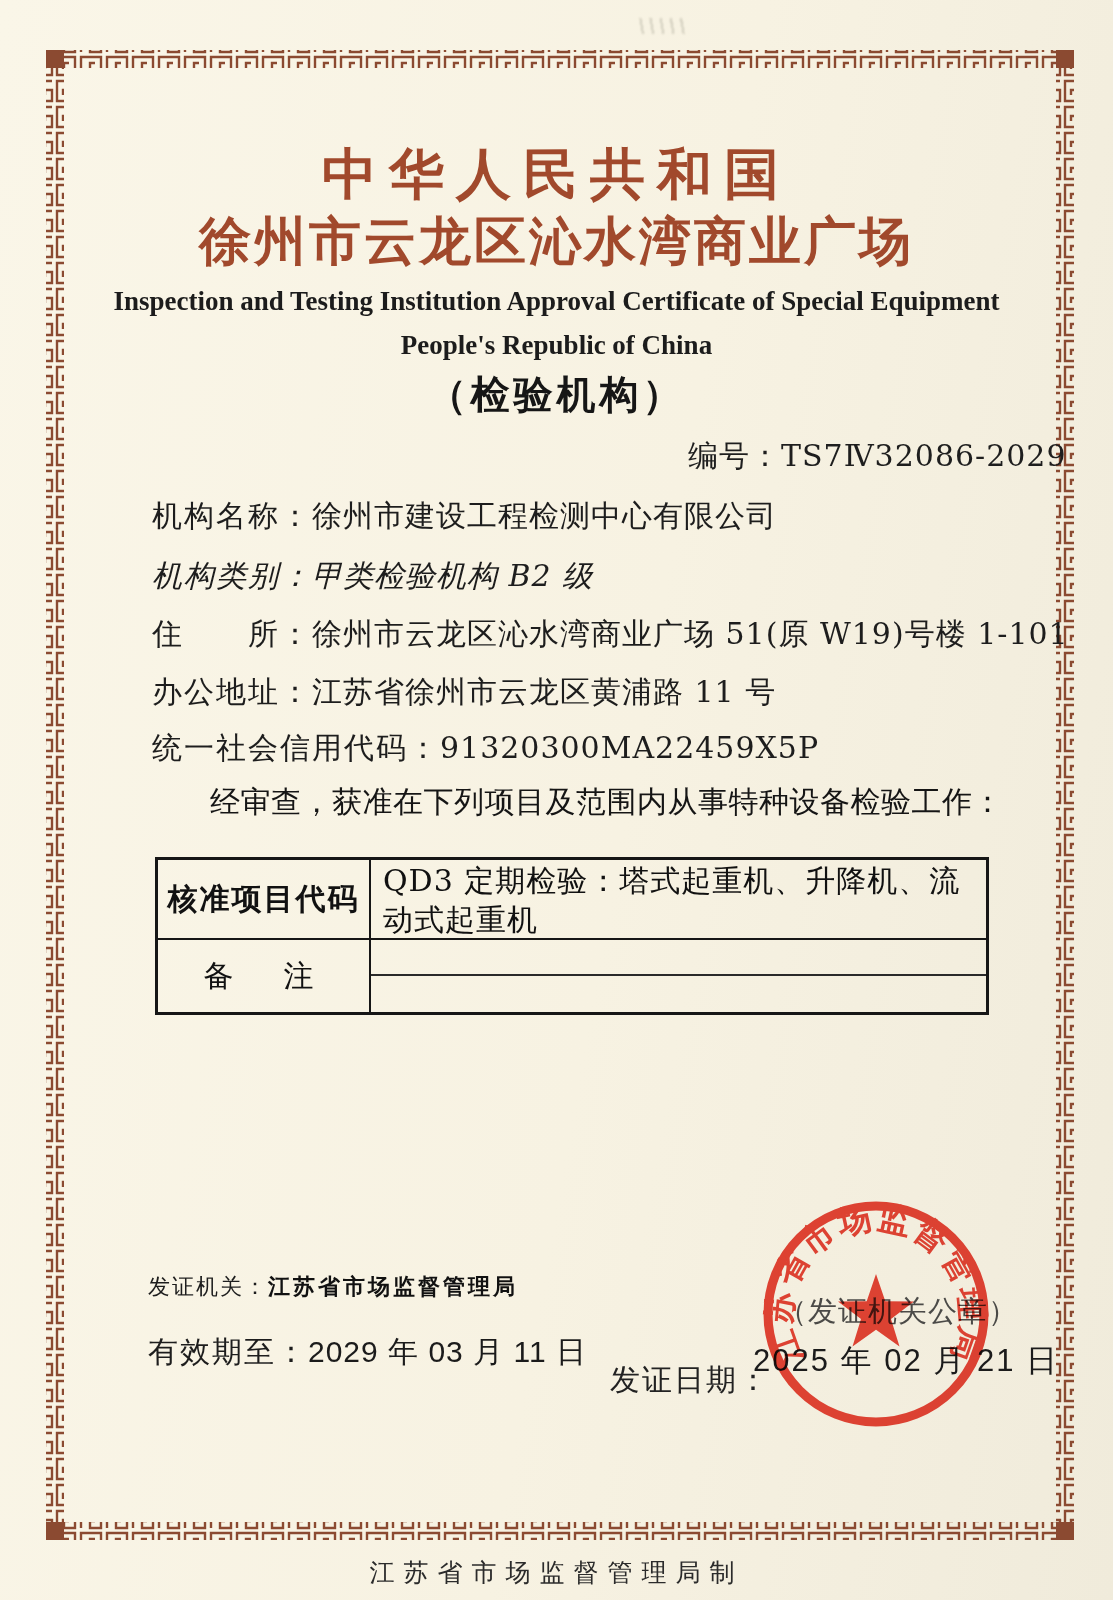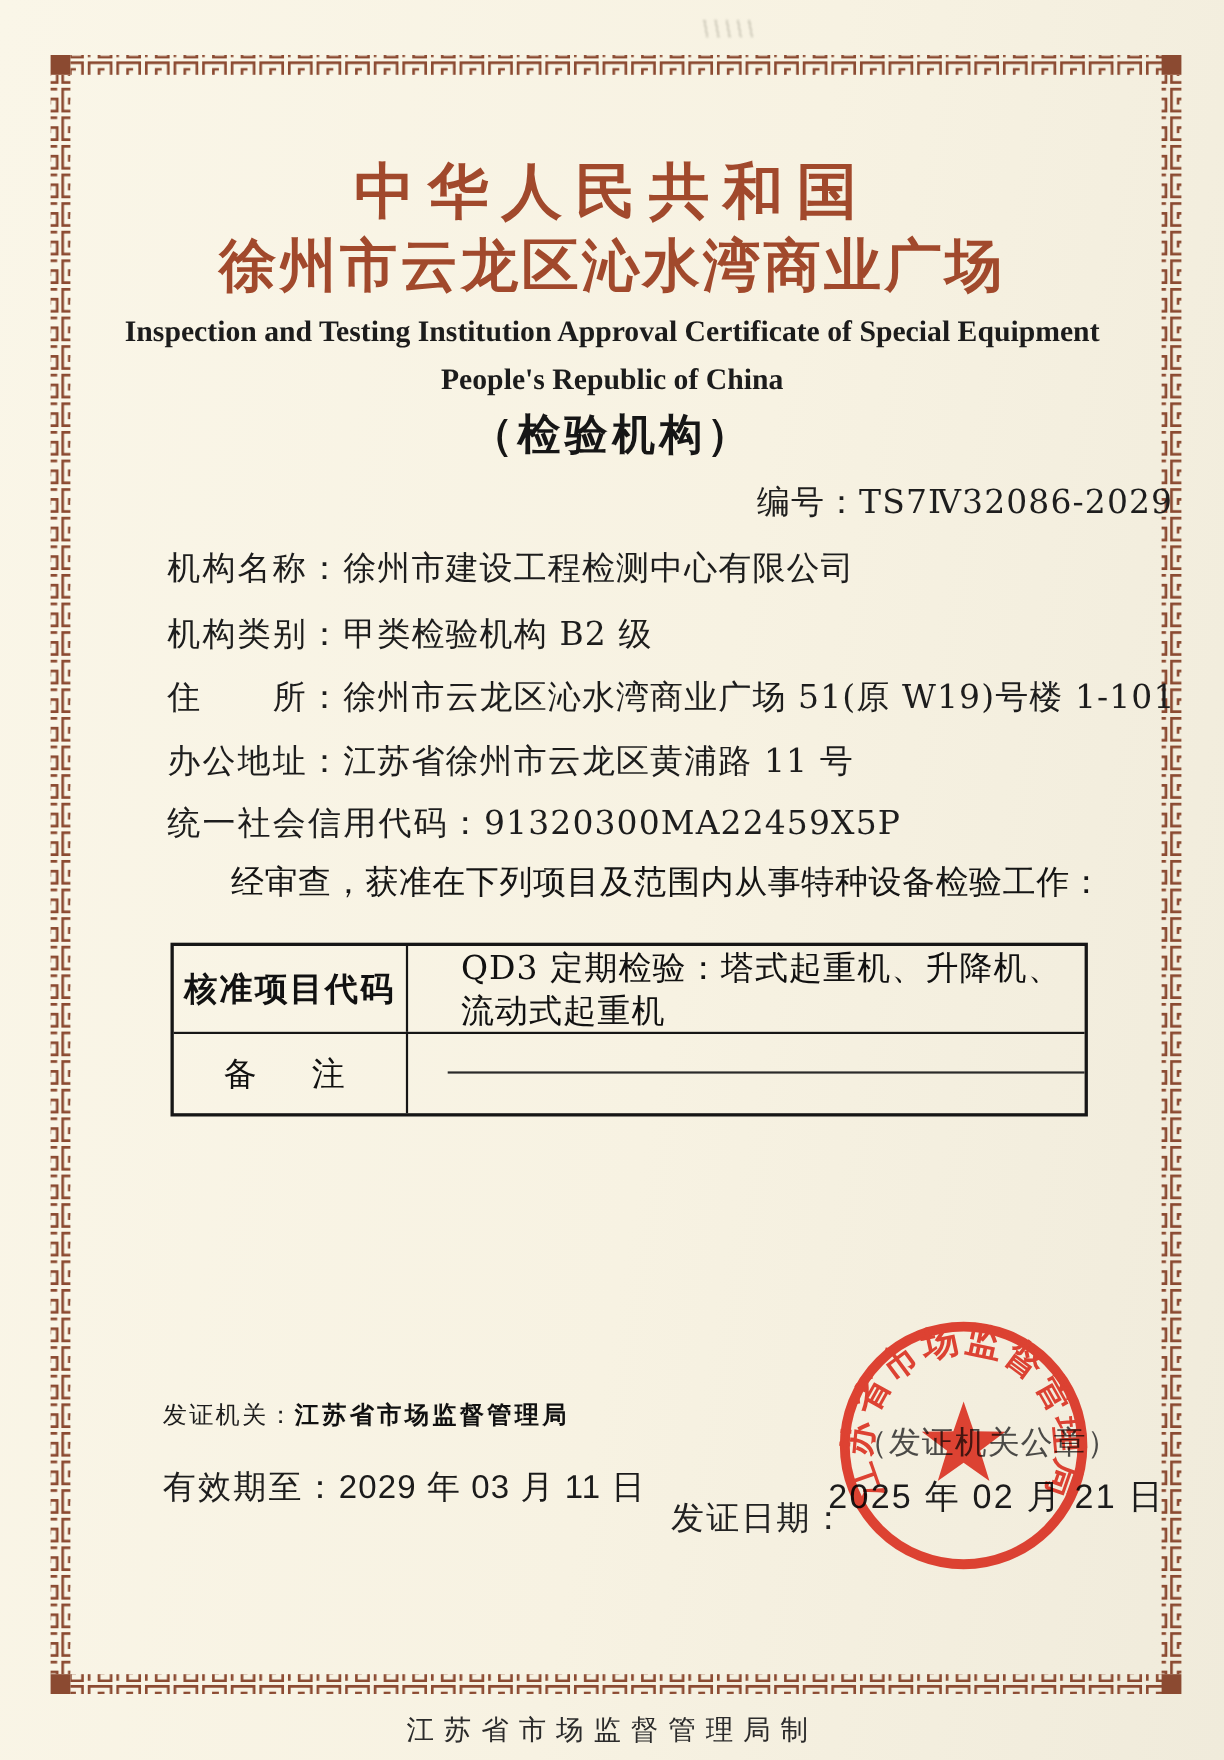--- a/index.html
+++ b/index.html
@@ -27,34 +27,34 @@
   .en1 { top:286px; font-size:27px; }
   .en2 { top:330px; font-size:27px; }
   .subtitle {
     top:368px; font-size:39px; font-weight:bold; color:#161616; letter-spacing:4px;
     font-family:"DejaVu Sans","Liberation Sans",sans-serif;
   }
   .certno { top:436px; left:688px; font-size:30px; color:#1e1e1e; letter-spacing:1px; }
   .field { left:152px; font-size:30px; color:#1d1d1d; white-space:nowrap; }
   .field .flabel { letter-spacing:2px; }
   .field .fvalue { letter-spacing:1px; }
-  .f0 { top:496px; } .f1 { top:556px; } .f2 { top:614px; } .f3 { top:672px; } .f4 { top:728px; }
+  .f0 { top:496px; } .f1 { top:556px;font-style:italic; } .f2 { top:614px; } .f3 { top:672px; } .f4 { top:728px; }
   .intro { top:782px; left:210px; font-size:30px; color:#151515; letter-spacing:0.5px; }
   
   .atable { left:155px; top:857px; width:828px; height:152px; border:3px solid #161616; background:transparent; }
   .trow1 { position:absolute; left:0; top:0; width:100%; height:80px; border-bottom:2px solid #161616; display:flex; box-sizing:border-box; }
   .trow2 { position:absolute; left:0; top:80px; width:100%; height:72px; display:flex; box-sizing:border-box; }
   .thead {
     width:213px; flex:0 0 213px; border-right:2px solid #161616; box-sizing:border-box;
     display:flex; align-items:center; justify-content:center;
     font-size:30px; font-weight:bold; color:#111; letter-spacing:2px;
   }
   .thead.plain { font-weight:normal; letter-spacing:10px; }
   .tval {
-    flex:1; font-size:30px; color:#111; line-height:39px; padding:1px 10px 0 12px; letter-spacing:1px;margin-left:36px;
+    flex:1; font-size:30px; color:#111; line-height:39px; padding:1px 10px 0 12px; letter-spacing:1px;
   }
   .tval.empty { position:relative; padding:0; }
   .midline { position:absolute; left:0; right:0; top:34px; border-top:2px solid #2a2a2a; }
   
   .issuer { top:1272px; left:148px; font-size:22px; }
   .issuer .fvalue { font-weight:bold; letter-spacing:3px; color:#111; }
   .valid { top:1332px; left:148px; font-size:30px; }
   .datefont { font-family:"Liberation Sans","DejaVu Sans",sans-serif; letter-spacing:2px; color:#1b1b1b; }
   .issuedate-label { top:1360px; left:610px; font-size:30px; letter-spacing:2px; }
   .issuedate-value { top:1340px; left:753px; font-size:31px; }

